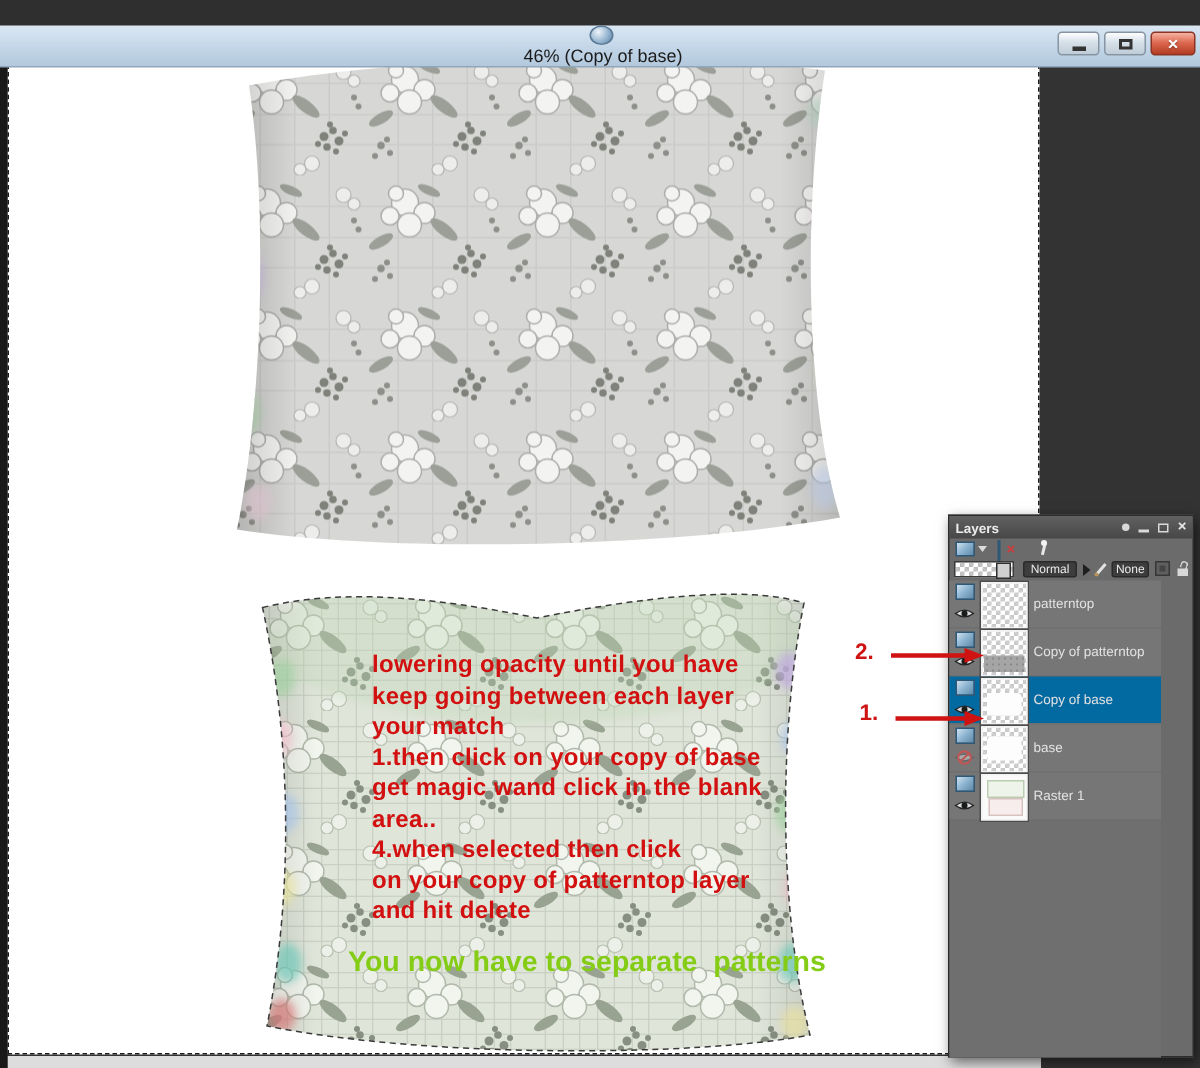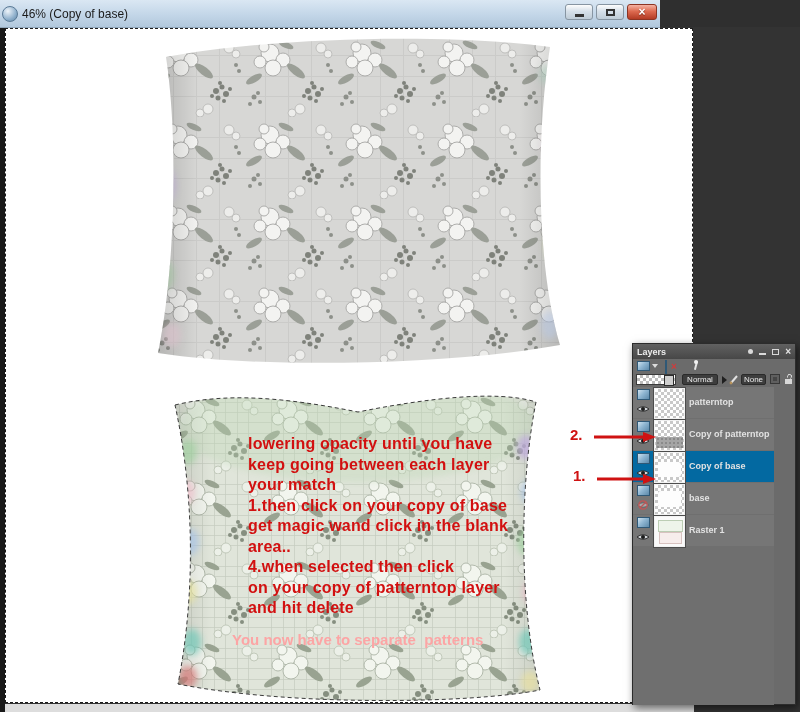--- a/index.html
+++ b/index.html
@@ -1,23 +1,23 @@
 <!DOCTYPE html>
 <html><head>
 <meta charset="utf-8">
 <style>
   html,body{margin:0;padding:0;}
   body{width:800px;height:712px;overflow:hidden;position:relative;background:#2f2f2f;
        font-family:"Liberation Sans",sans-serif;}
   .stage{position:absolute;inset:0;width:800px;height:712px;}
 
   
-  .titlebar{position:absolute;left:0;top:0;width:660px;height:27px;z-index:30;
+  .titlebar{position:absolute;left:0;top:17px;width:800px;height:27px;z-index:30;
     background:linear-gradient(180deg,#dae7f3 0%,#c3d6e8 55%,#b2c8dc 100%);
-    border-bottom:1px solid #90a6ba;display:flex;align-items:center;}
+    border-bottom:1px solid #90a6ba;display:flex;align-items:center;flex-direction:column;}
   .win-icon{width:14px;height:14px;margin-left:2px;border-radius:50%;
     background:radial-gradient(circle at 35% 30%,#eef4fa,#8fb0cc 60%,#5d82a2);
     border:1px solid #5a7document:none;border:1px solid #5a7globals;}
   .win-icon{border:1px solid #5a7a96;}
   .win-title{font-size:12px;color:#1b1b1b;margin-left:4px;}
   .win-controls{position:absolute;right:3px;top:4px;display:flex;gap:3px;}
   .wbtn{width:28px;height:16px;border-radius:3px;display:flex;align-items:center;justify-content:center;
     border:1px solid #8795a2;background:linear-gradient(180deg,#fdfdfd,#d6e0e9 45%,#bfccd7);box-sizing:border-box;}
   .wbtn .bar{width:9px;height:3px;background:#333;margin-top:6px;}
   .wbtn .box{width:9px;height:7px;border:2px solid #333;box-sizing:border-box;background:transparent;}
@@ -29,22 +29,22 @@
   .left-strip{position:absolute;left:0;top:27px;width:5px;height:685px;background:#191919;z-index:6;}
   .canvas{position:absolute;left:5px;top:28px;width:688px;height:675px;background:#ffffff;
     border:1px dashed #1c1c1c;box-sizing:border-box;z-index:2;}
   .bottom-strip{position:absolute;left:5px;top:704px;width:689px;height:8px;background:#dddddd;z-index:1;}
 
   .swatch{position:absolute;z-index:3;}
 
   
   .instructions{position:absolute;left:248px;top:434px;z-index:8;color:#d21010;
     font-weight:bold;font-size:16px;line-height:20.5px;letter-spacing:0.2px;}
-  .footer-line{position:absolute;left:232px;top:631px;z-index:8;color:#fca5a5;
-    font-weight:bold;font-size:15px;white-space:pre;}
+  .footer-line{position:absolute;left:232px;top:631px;z-index:8;color:#84cc16;
+    font-weight:bold;font-size:19px;white-space:pre;}
   .step-label{position:absolute;z-index:42;color:#cf1212;font-weight:bold;font-size:15px;}
   .step-2{left:570px;top:426px;}
   .step-1{left:573px;top:467px;}
   .arrows{position:absolute;left:560px;top:420px;z-index:41;}
 
   
   .palette{position:absolute;left:632px;top:343px;width:164px;height:362px;z-index:20;
     background:#6b6b6b;border:1px solid #2c2c2c;box-sizing:border-box;box-shadow:2px 3px 8px rgba(0,0,0,.55);}
   .pal-titlebar{height:15px;background:linear-gradient(180deg,#616161,#474747);
     display:flex;align-items:center;padding:0 4px;}
@@ -81,21 +81,21 @@
   .caret-right{position:absolute;left:89px;top:3px;width:0;height:0;
     border-top:4px solid transparent;border-bottom:4px solid transparent;border-left:5px solid #1f1f1f;}
   .brush-ic{position:absolute;left:96px;top:1px;}
   .sq-btn{position:absolute;left:137px;top:1px;width:10px;height:10px;background:#5f5f5f;border:1px solid #373737;box-sizing:border-box;}
   .sq-btn i{display:block;width:4px;height:4px;background:#454545;margin:2px;}
   .lock-ic{position:absolute;left:151px;top:0;width:9px;height:13px;}
   .lock-ic .shackle{position:absolute;left:3px;top:1px;width:5px;height:5px;border:1.5px solid #d8d8d8;border-bottom:none;
     border-radius:3px 3px 0 0;box-sizing:border-box;transform:rotate(18deg);}
   .lock-ic .body{position:absolute;left:1px;top:6px;width:7px;height:5px;background:#d8d8d8;}
 
-  .layer-list{position:absolute;left:0;top:43px;width:141px;height:318px;background:#6f6f6f;font-weight:bold;}
+  .layer-list{position:absolute;left:0;top:43px;width:141px;height:318px;background:#6f6f6f;}
   .layer-row{position:relative;height:31px;margin-bottom:1px;background:#767676;}
   .layer-row.selected{background:#0369a1;}
   .type-ic{position:absolute;left:4px;top:2px;width:13px;height:11px;border:1px solid #2f5876;box-sizing:border-box;
     background:linear-gradient(135deg,#cfe2ef 0%,#8fb6d2 45%,#5c89aa 100%);}
   .eye-ic{position:absolute;left:3px;top:17px;width:14px;height:10px;}
   .thumb{position:absolute;left:21px;top:1px;width:29px;height:29px;background-color:#fff;
     border:1px solid #f2f2f2;box-shadow:0 0 0 1px #4c4c4c;box-sizing:content-box;
     background-image:linear-gradient(45deg,#c9c9c9 25%,transparent 25%,transparent 75%,#c9c9c9 75%),
                      linear-gradient(45deg,#c9c9c9 25%,transparent 25%,transparent 75%,#c9c9c9 75%);
     background-position:0 0,3px 3px;background-size:6px 6px;}

